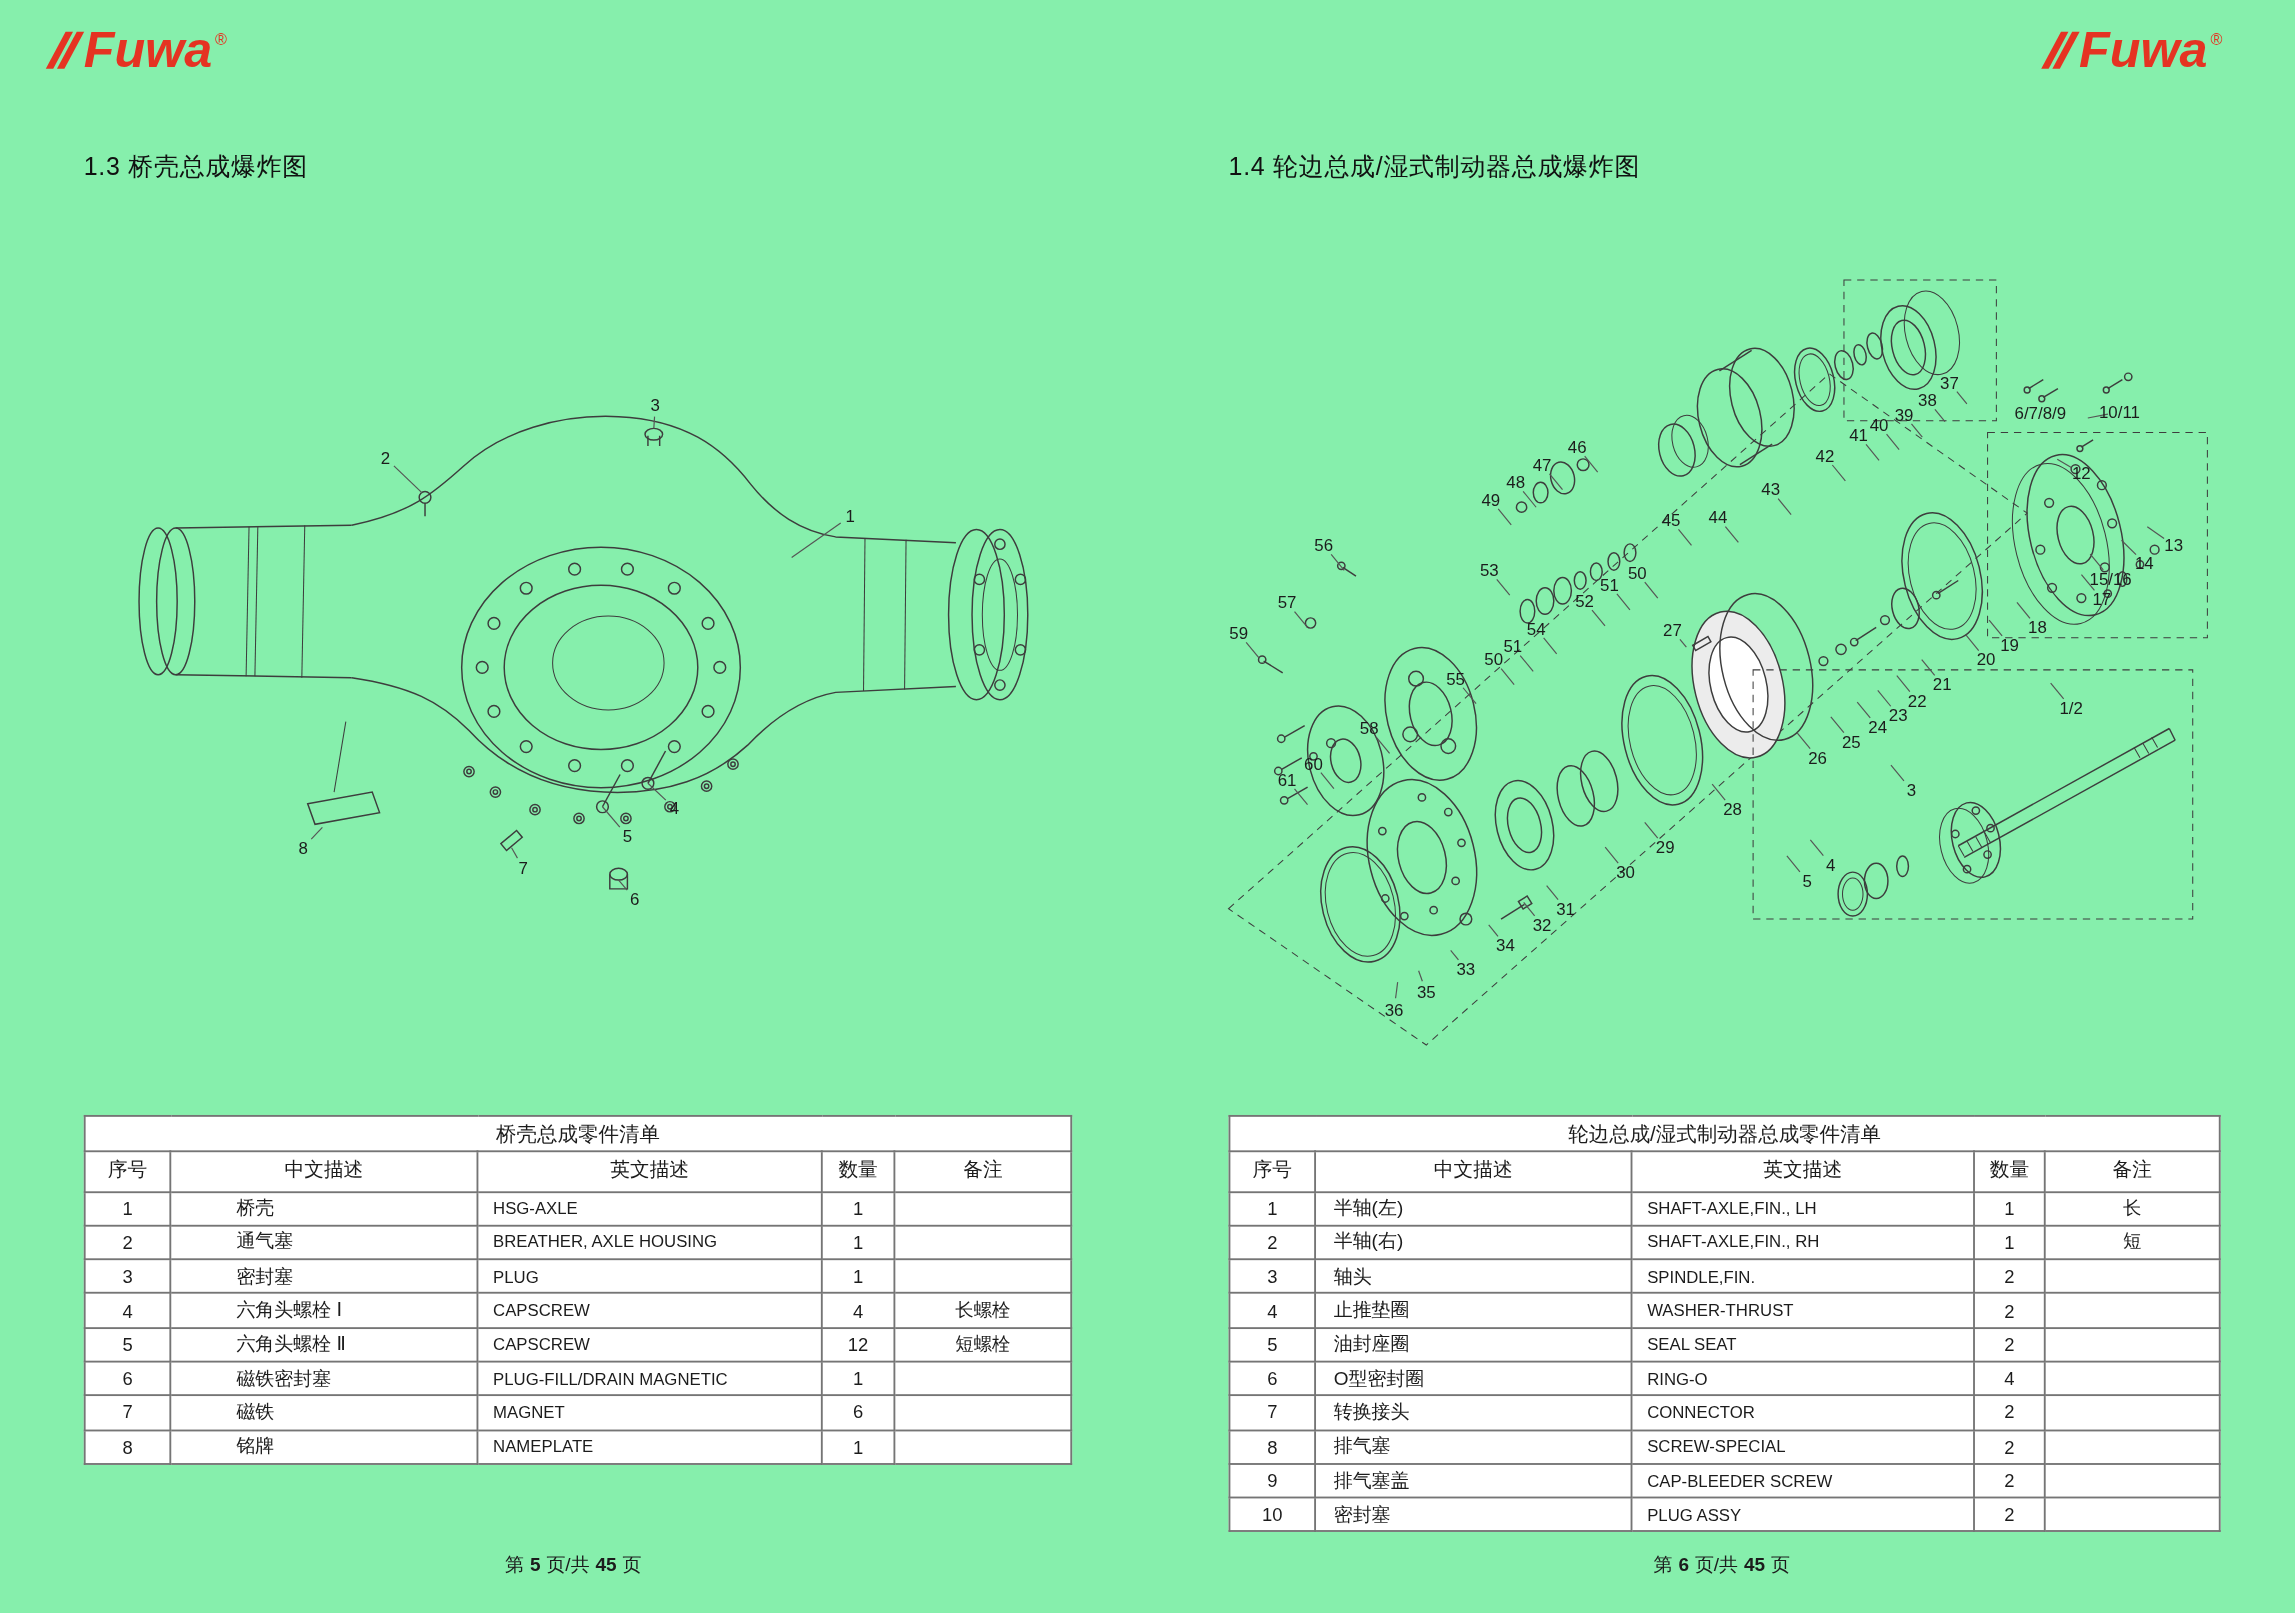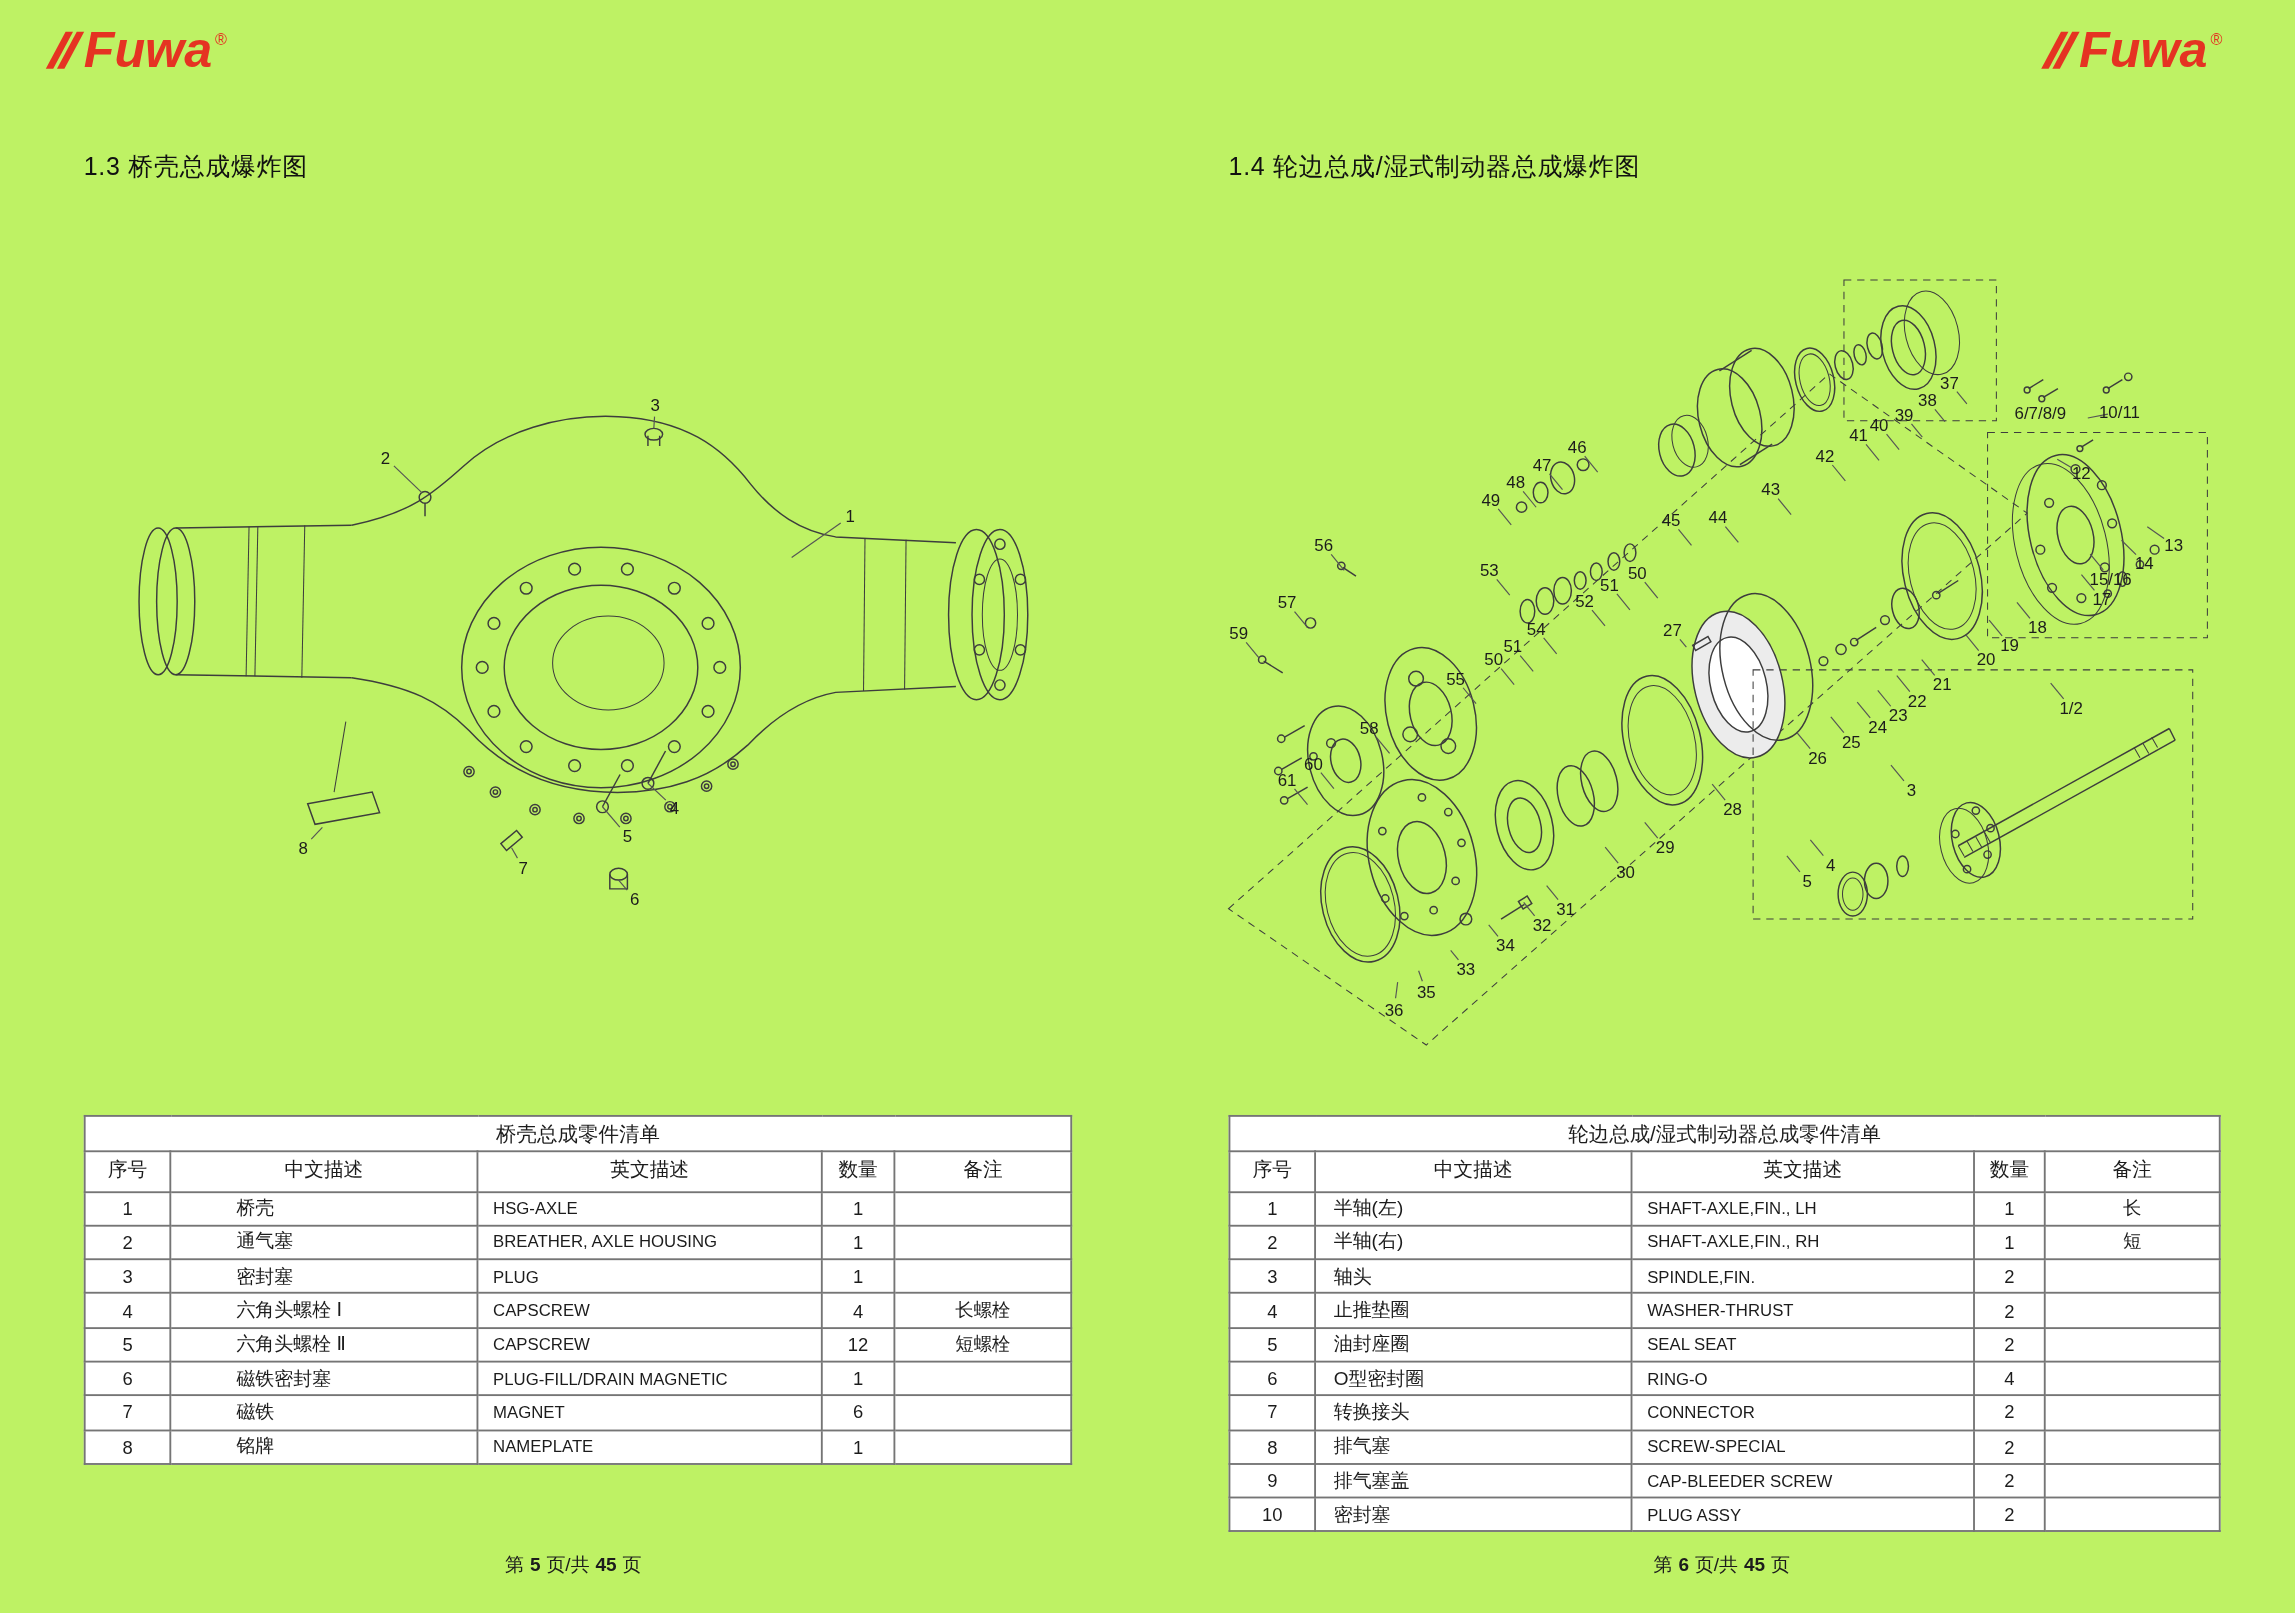--- a/index.html
+++ b/index.html
@@ -1,16 +1,16 @@
 <!DOCTYPE html>
 <html style="--brand: #e53322;font-size:12.6px"><head>
 <meta charset="utf-8">
 <style>
   html,body{margin:0;padding:0;background:#ffffff;}
-  .viewport{position:relative;width:2295px;height:1613px;background:#bef264;overflow:hidden;}
+  .viewport{position:relative;width:2295px;height:1613px;background:#86efac;overflow:hidden;}
   .scale{position:absolute;left:0;top:0;width:1233px;height:867px;
          transform:scale(1.8614);transform-origin:0 0;
          font-family:"Liberation Sans","DejaVu Sans",sans-serif;color:#1c1c1c;}
 
   
   .logo{position:absolute;display:inline-flex;align-items:flex-end;color:var(--brand,#e53322);}
   .logo-bars{display:inline-flex;align-items:flex-end;margin-right:2.4px;margin-bottom:3.9px;}
   .logo-bars i{display:block;width:3.9px;height:19.7px;background:var(--brand,#e53322);
                transform:skewX(-28deg);margin-right:2.4px;}
   .logo-text{font-size:27px;font-weight:700;font-style:italic;line-height:1;letter-spacing:0px;}

